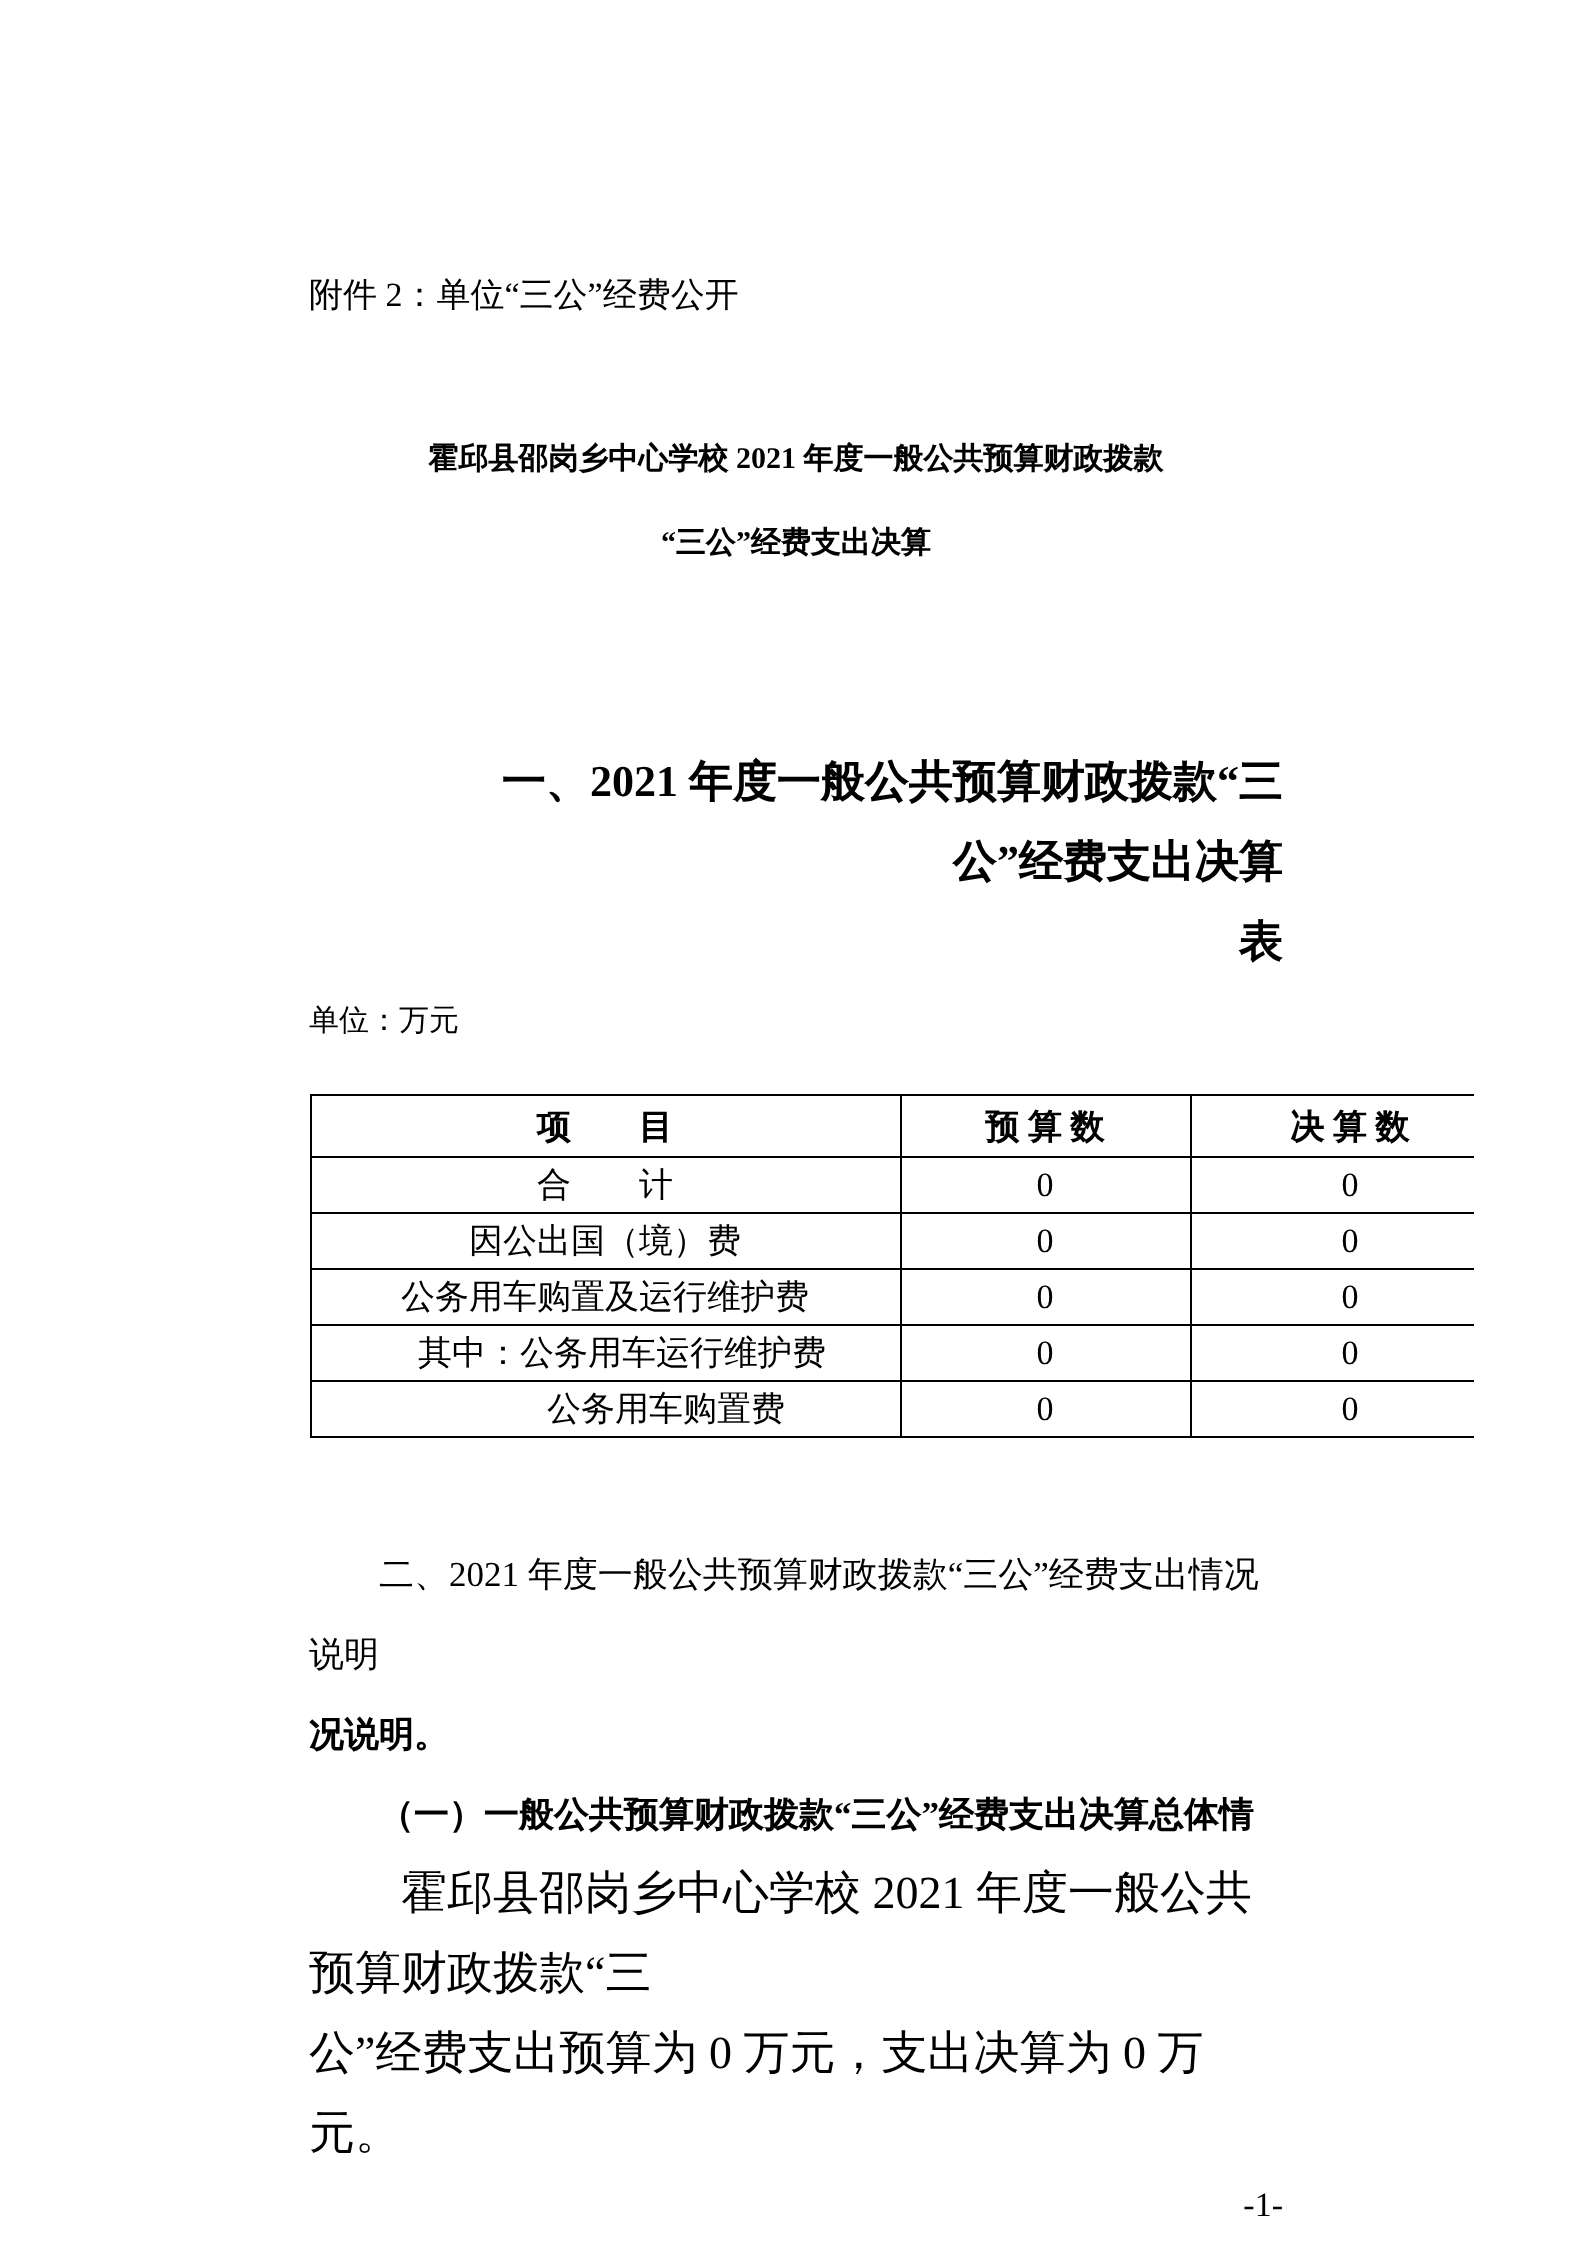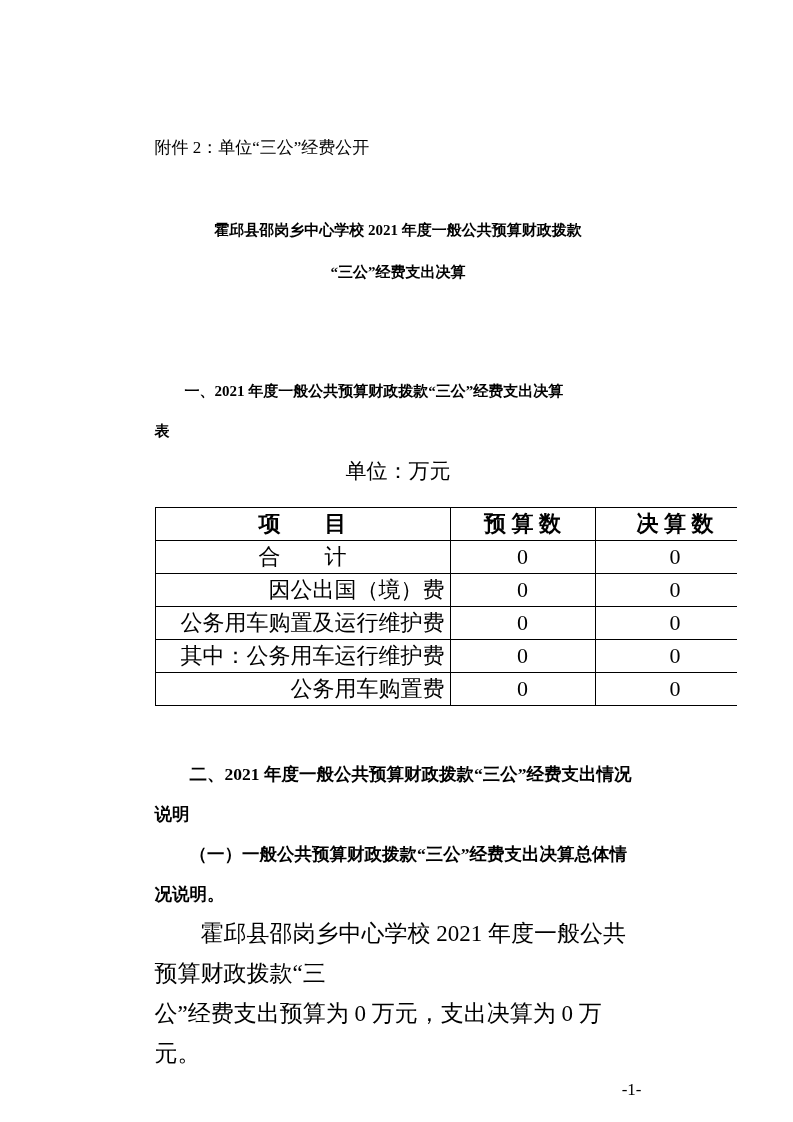--- a/index.html
+++ b/index.html
@@ -25,37 +25,38 @@
   }
   .doc-title {
     margin-top: 48px;
     text-align: center;
     font-size: 15px;
     font-weight: bold;
     line-height: 42px;
   }
   .section-heading {
     margin-top: 78px;
-    font-size: 15px;
+    font-size: 22px;
     font-weight: bold;
     line-height: 40px;
+    text-align: right;
   }
   .line { display: block; }
   .line.indent { text-indent: 2em; }
   .unit-line {
-    font-size: 21px;
+    font-size: 15px;
     line-height: 40px;
-    text-align: center;
+    text-align: left;
   }
   table.budget-table {
     margin-top: 16px;
     width: 600px;
     border-collapse: collapse;
     table-layout: fixed;
-    font-size: 22px;
+    font-size: 17px;
   }
   table.budget-table th,
   table.budget-table td {
     border: 1px solid #000000;
     height: 28px;
     padding: 1px 5px;
     box-sizing: border-box;
     font-weight: normal;
     vertical-align: middle;
   }
@@ -63,27 +64,27 @@
     font-weight: bold;
     text-align: center;
     height: 31px;
   }
   .col-item  { width: 295px; }
   .col-num   { width: 145px; }
   .col-num2  { width: 160px; }
   td.num { text-align: center; }
   tr.row-total td { font-weight: normal; }
   tr.row-total td.item { text-align: center; }
-  td.item { text-align: right; }
+  td.item { text-align: center; }
   td.item.indent1 { padding-left: 22px; }
   td.item.indent2 { padding-left: 66px; }
   .section-heading-2 {
     margin-top: 48px;
     font-size: 17.5px;
-    font-weight: bold;
+    font-weight: normal;
     line-height: 40px;
   }
   .sub-heading {
     font-size: 17.5px;
     font-weight: bold;
     line-height: 40px;
   }
   .body-paragraph {
     font-size: 23px;
     line-height: 40px;
@@ -155,22 +156,22 @@
       </tr>
     </tbody>
   </table>
 
   <div class="section-heading-2">
     <span class="line indent">二、2021 年度一般公共预算财政拨款“三公”经费支出情况</span>
     <span class="line">说明</span>
   </div>
 
   <div class="sub-heading">
+    <span class="line">况说明。</span>
     <span class="line indent">（一）一般公共预算财政拨款“三公”经费支出决算总体情</span>
-    <span class="line">况说明。</span>
   </div>
 
   <div class="body-paragraph">
     <span class="line indent">霍邱县邵岗乡中心学校 2021 年度一般公共预算财政拨款“三</span>
     <span class="line">公”经费支出预算为 0 万元，支出决算为 0 万元。</span>
   </div>
 
   <div class="page-number">-1-</div>
 
 </div>

